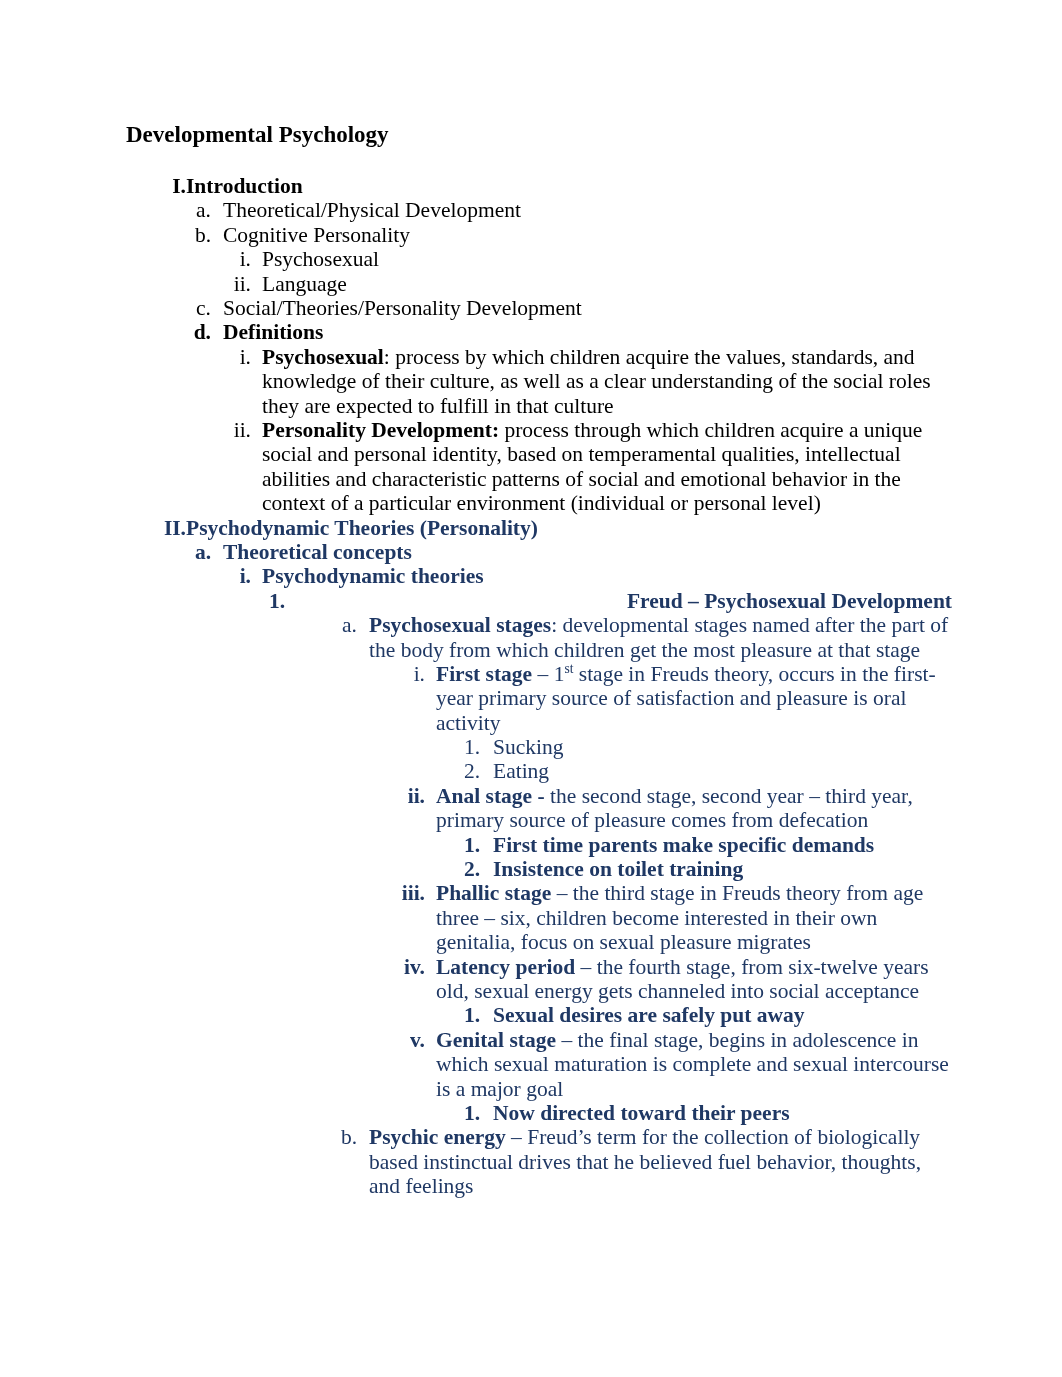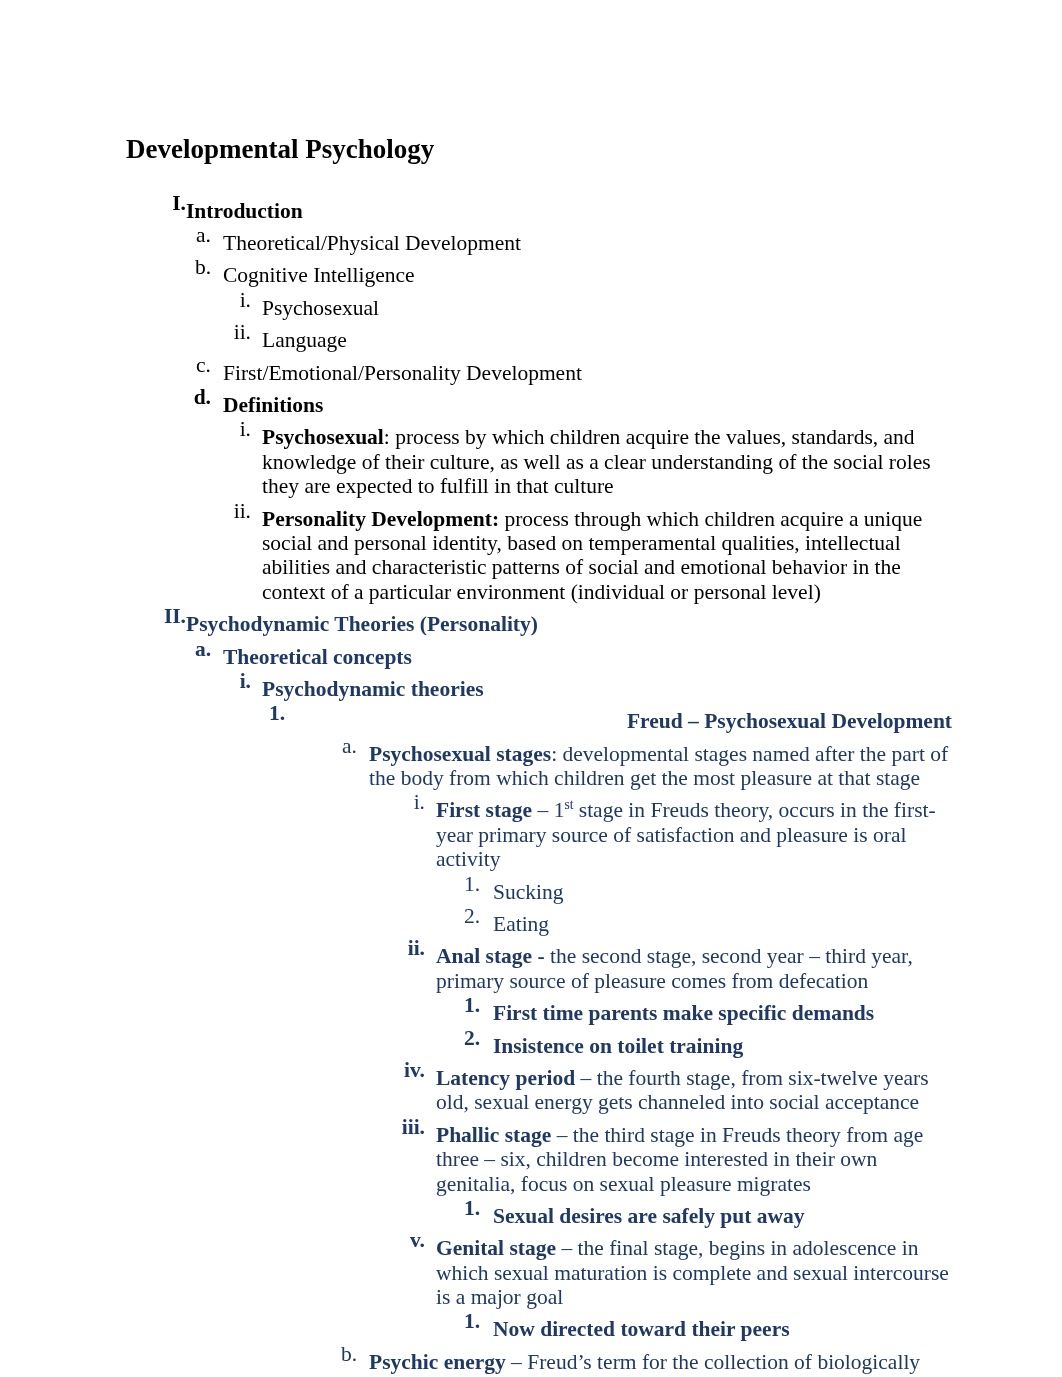--- a/index.html
+++ b/index.html
@@ -29,29 +29,28 @@
     font-size: 21.5px;
     line-height: 1.135;
   }
   .marker {
     flex: 0 0 auto;
     text-align: right;
     white-space: nowrap;
   }
   .txt {
     flex: 1 1 auto;
-    margin-top: 8px;
   }
 
   
   .doc-title {
     font-weight: bold;
-    font-size: 27px;
+    font-size: 23px;
     line-height: 1.135;
-    margin: 16px 0 26px 6px;
+    margin: 4px 0 26px 6px;
     color: #000000;
   }
 
   .chapter-line {
     margin: 0 0 26px 0;
     display: inline-block;
   }
   .highlight {
     display: inline-block;
     background: #ffff00;
@@ -136,36 +135,36 @@
     <span class="txt b">Introduction</span>
   </div>
 
   <div class="row lv1 black">
     <span class="marker n">a.</span>
     <span class="txt n">Theoretical/Physical Development</span>
   </div>
 
   <div class="row lv1 black">
     <span class="marker n">b.</span>
-    <span class="txt n">Cognitive Intelligence</span>
+    <span class="txt n">Cognitive Personality</span>
   </div>
 
   <div class="row lv2 black">
     <span class="marker n">i.</span>
     <span class="txt n">Psychosexual</span>
   </div>
 
   <div class="row lv2 black">
     <span class="marker n">ii.</span>
     <span class="txt n">Language</span>
   </div>
 
   <div class="row lv1 black">
     <span class="marker n">c.</span>
-    <span class="txt n">First/Emotional/Personality Development</span>
+    <span class="txt n">Social/Theories/Personality Development</span>
   </div>
 
   <div class="row lv1 black">
     <span class="marker b">d.</span>
     <span class="txt b">Definitions</span>
   </div>
 
   <div class="row lv2 black">
     <span class="marker n">i.</span>
     <span class="txt n"><span class="b">Psychosexual</span><span>: </span><span>process by which children acquire the values, standards, and knowledge of their culture, as well as a clear understanding of the social roles they are expected to fulfill in that culture</span></span>
@@ -226,28 +225,28 @@
     <span class="marker b">1.</span>
     <span class="txt b">First time parents make specific demands</span>
   </div>
   <div class="row lv6 blue">
     <span class="marker b">2.</span>
     <span class="txt b">Insistence on toilet training</span>
   </div>
 
   
   <div class="row lv5 blue">
+    <span class="marker b">iii.</span>
+    <span class="txt n"><span class="b">Phallic stage</span><span> – </span><span>the third stage in Freuds theory from age three – six, children become interested in their own genitalia, focus on sexual pleasure migrates</span></span>
+  </div>
+
+  
+  <div class="row lv5 blue">
     <span class="marker b">iv.</span>
     <span class="txt n"><span class="b">Latency period</span><span> – </span><span>the fourth stage, from six-twelve years old, sexual energy gets channeled into social acceptance</span></span>
-  </div>
-
-  
-  <div class="row lv5 blue">
-    <span class="marker b">iii.</span>
-    <span class="txt n"><span class="b">Phallic stage</span><span> – </span><span>the third stage in Freuds theory from age three – six, children become interested in their own genitalia, focus on sexual pleasure migrates</span></span>
   </div>
   <div class="row lv6 blue">
     <span class="marker b">1.</span>
     <span class="txt b">Sexual desires are safely put away</span>
   </div>
 
   
   <div class="row lv5 blue">
     <span class="marker b">v.</span>
     <span class="txt n"><span class="b">Genital stage</span><span> – </span><span>the final stage, begins in adolescence in which sexual maturation is complete and sexual intercourse is a major goal</span></span>

